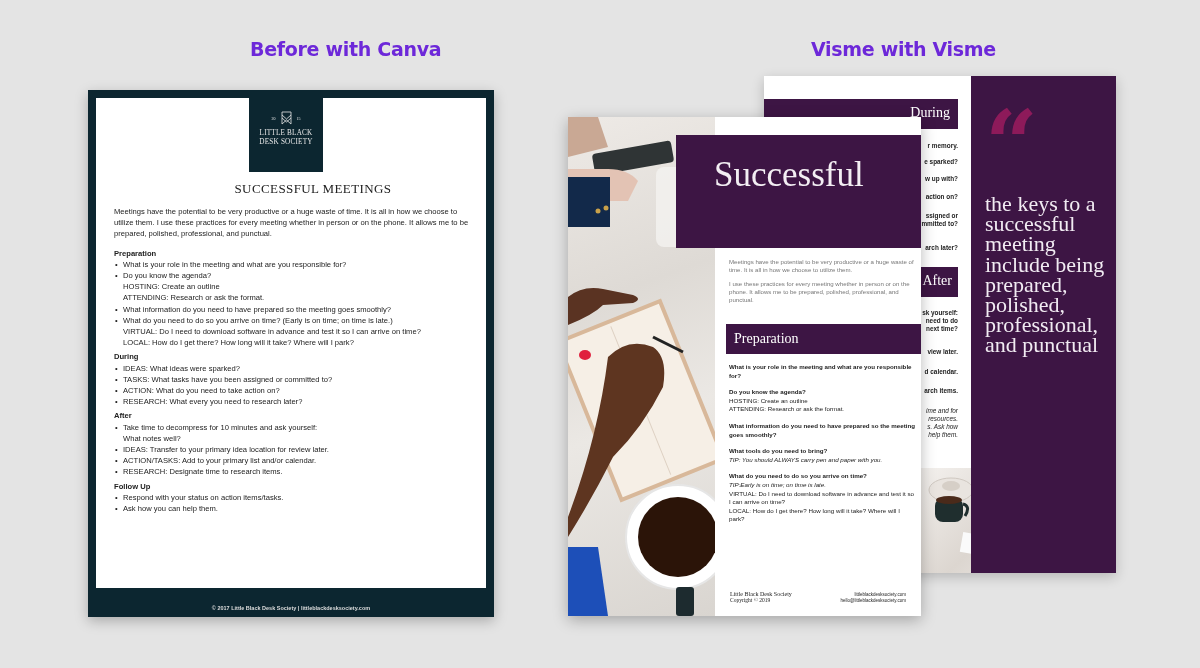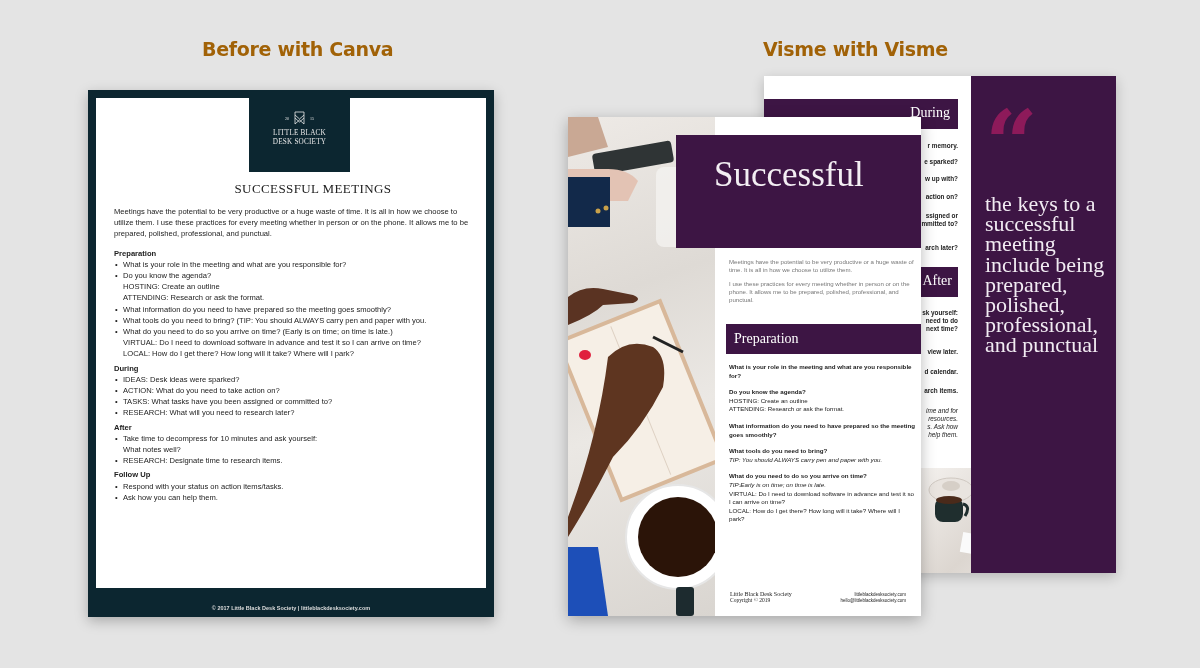--- a/index.html
+++ b/index.html
@@ -1,26 +1,26 @@
 <!DOCTYPE html>
 <html><head>
 <meta charset="utf-8">
 <style>
   * { box-sizing: border-box; margin: 0; padding: 0; }
   html, body { width: 1200px; height: 668px; overflow: hidden; }
   body { background: #e4e4e4; font-family: "Liberation Sans", sans-serif; position: relative; }
 
-  .label { position: absolute; top: 38px; font-family: "DejaVu Sans", sans-serif; font-weight: bold; font-size: 19px; color: #a16207; letter-spacing: -0.3px; }
+  .label { position: absolute; top: 38px; font-family: "DejaVu Sans", sans-serif; font-weight: bold; font-size: 19px; color: #6d28d9; letter-spacing: -0.3px; margin-left: 48px; }
   .label.before { left: 202px; }
   .label.after { left: 763px; }
 
   
   .canva { position: absolute; left: 88px; top: 90px; width: 406px; height: 527px; background: #0c2630; box-shadow: 0 4px 12px rgba(0,0,0,0.25); }
   .canva .sheet { position: absolute; left: 8px; top: 8px; width: 390px; height: 490px; background: #fff; }
-  .canva .logo { position: absolute; left: 153px; top: 0; width: 101px; height: 74px; background: #0c2630; color: #e8e8e8; text-align: center; font-family: "Liberation Serif", serif; }
+  .canva .logo { position: absolute; left: 153px; top: 0; width: 74px; height: 74px; background: #0c2630; color: #e8e8e8; text-align: center; font-family: "Liberation Serif", serif; }
   .canva .logo .mark { display: flex; justify-content: center; align-items: center; gap: 5px; margin-top: 13px; font-size: 4px; }
   .canva .logo .mark svg { width: 11px; height: 14px; }
   .canva .logo .name { font-size: 7.2px; line-height: 9px; margin-top: 4px; letter-spacing: 0.2px; }
   .canva h1 { position: absolute; top: 83px; width: 100%; text-align: center; font-family: "Liberation Serif", serif; font-weight: normal; font-size: 13px; color: #222; letter-spacing: 0.4px; padding-left: 44px; }
   .canva .body { position: absolute; left: 18px; top: 108px; width: 362px; font-size: 7.6px; color: #222; line-height: 11.2px; }
   .canva .intro { margin-bottom: 8px; }
   .canva .sec { font-weight: bold; margin-top: 3px; }
   .canva ul { list-style: none; }
   .canva li { position: relative; padding-left: 9px; }
   .canva li::before { content: "•"; position: absolute; left: 1px; }
@@ -80,36 +80,37 @@
     <div class="body">
       <p class="intro">Meetings have the potential to be very productive or a huge waste of time. It is all in how we choose to utilize them. I use these practices for every meeting whether in person or on the phone. It allows me to be prepared, polished, professional, and punctual.</p>
       <div id="canva-sections">
           <div class="sec">Preparation</div>
           <ul>
             <li>What is your role in the meeting and what are you responsible for?</li>
             <li>Do you know the agenda?</li>
             <div class="sub">HOSTING: Create an outline</div>
             <div class="sub">ATTENDING: Research or ask the format.</div>
             <li>What information do you need to have prepared so the meeting goes smoothly?</li>
-            <li>What tools do you need to bring? (TIP: You should ALWAYS carry pen and paper with you.</li>
             <li>What do you need to do so you arrive on time? (Early is on time; on time is late.)</li>
             <div class="sub">VIRTUAL: Do I need to download software in advance and test it so I can arrive on time?</div>
             <div class="sub">LOCAL: How do I get there? How long will it take? Where will I park?</div>
           </ul>
           <div class="sec">During</div>
           <ul>
-            <li>IDEAS: Desk ideas were sparked?</li>
+            <li>IDEAS: What ideas were sparked?</li>
+            <li>TASKS: What tasks have you been assigned or committed to?</li>
             <li>ACTION: What do you need to take action on?</li>
-            <li>TASKS: What tasks have you been assigned or committed to?</li>
-            <li>RESEARCH: What will you need to research later?</li>
+            <li>RESEARCH: What every you need to research later?</li>
           </ul>
           <div class="sec">After</div>
           <ul>
             <li>Take time to decompress for 10 minutes and ask yourself:</li>
             <div class="sub">What notes well?</div>
+            <li>IDEAS: Transfer to your primary idea location for review later.</li>
+            <li>ACTION/TASKS: Add to your primary list and/or calendar.</li>
             <li>RESEARCH: Designate time to research items.</li>
           </ul>
           <div class="sec">Follow Up</div>
           <ul>
             <li>Respond with your status on action items/tasks.</li>
             <li>Ask how you can help them.</li>
           </ul>
         </div>
     </div>
   </div>

